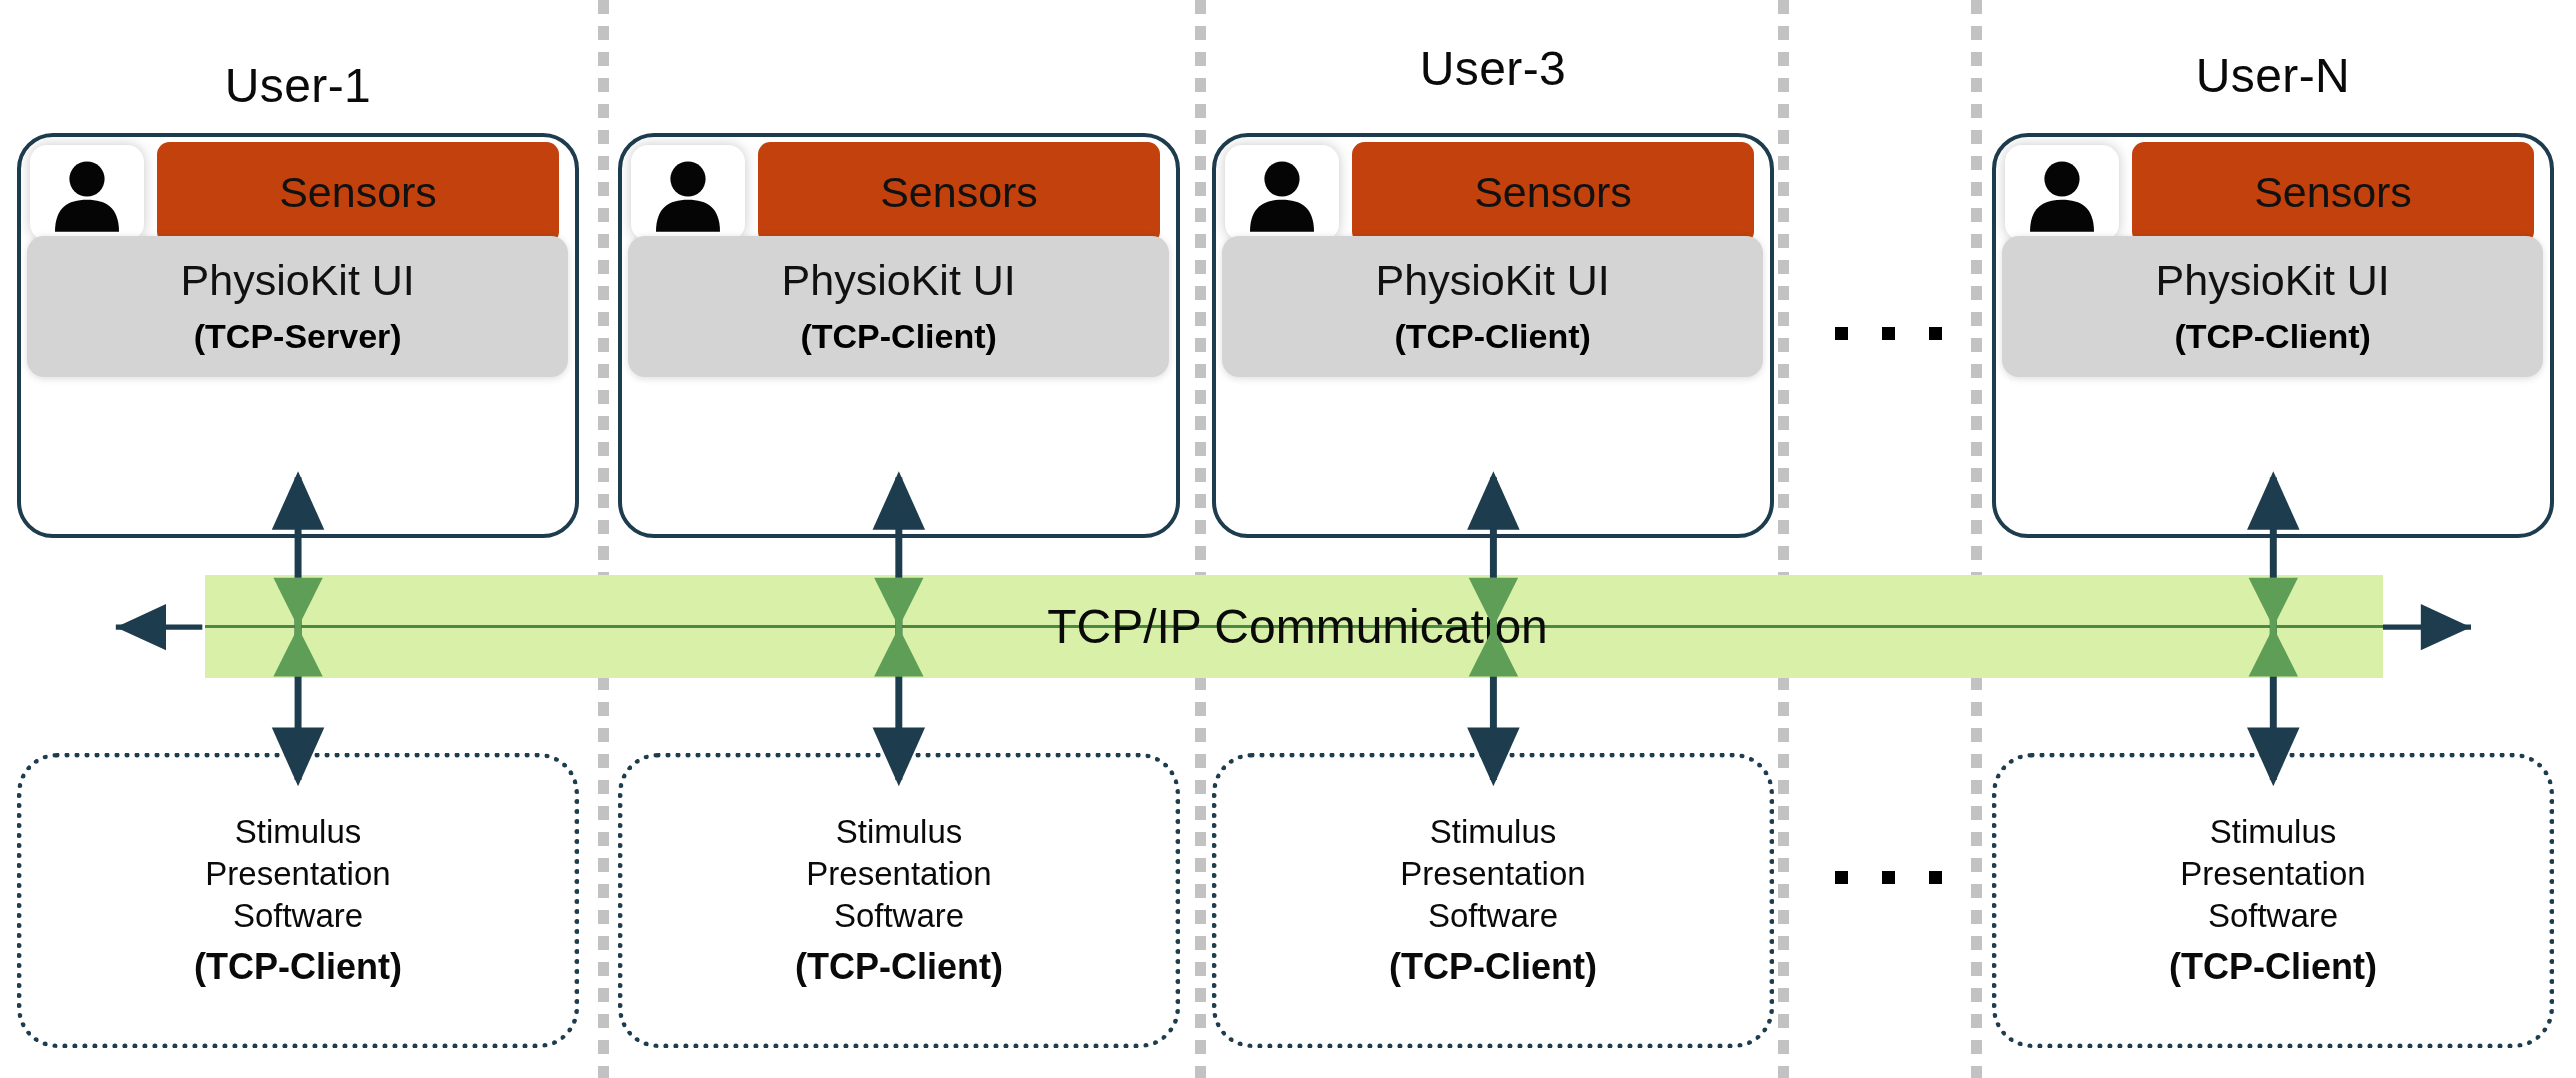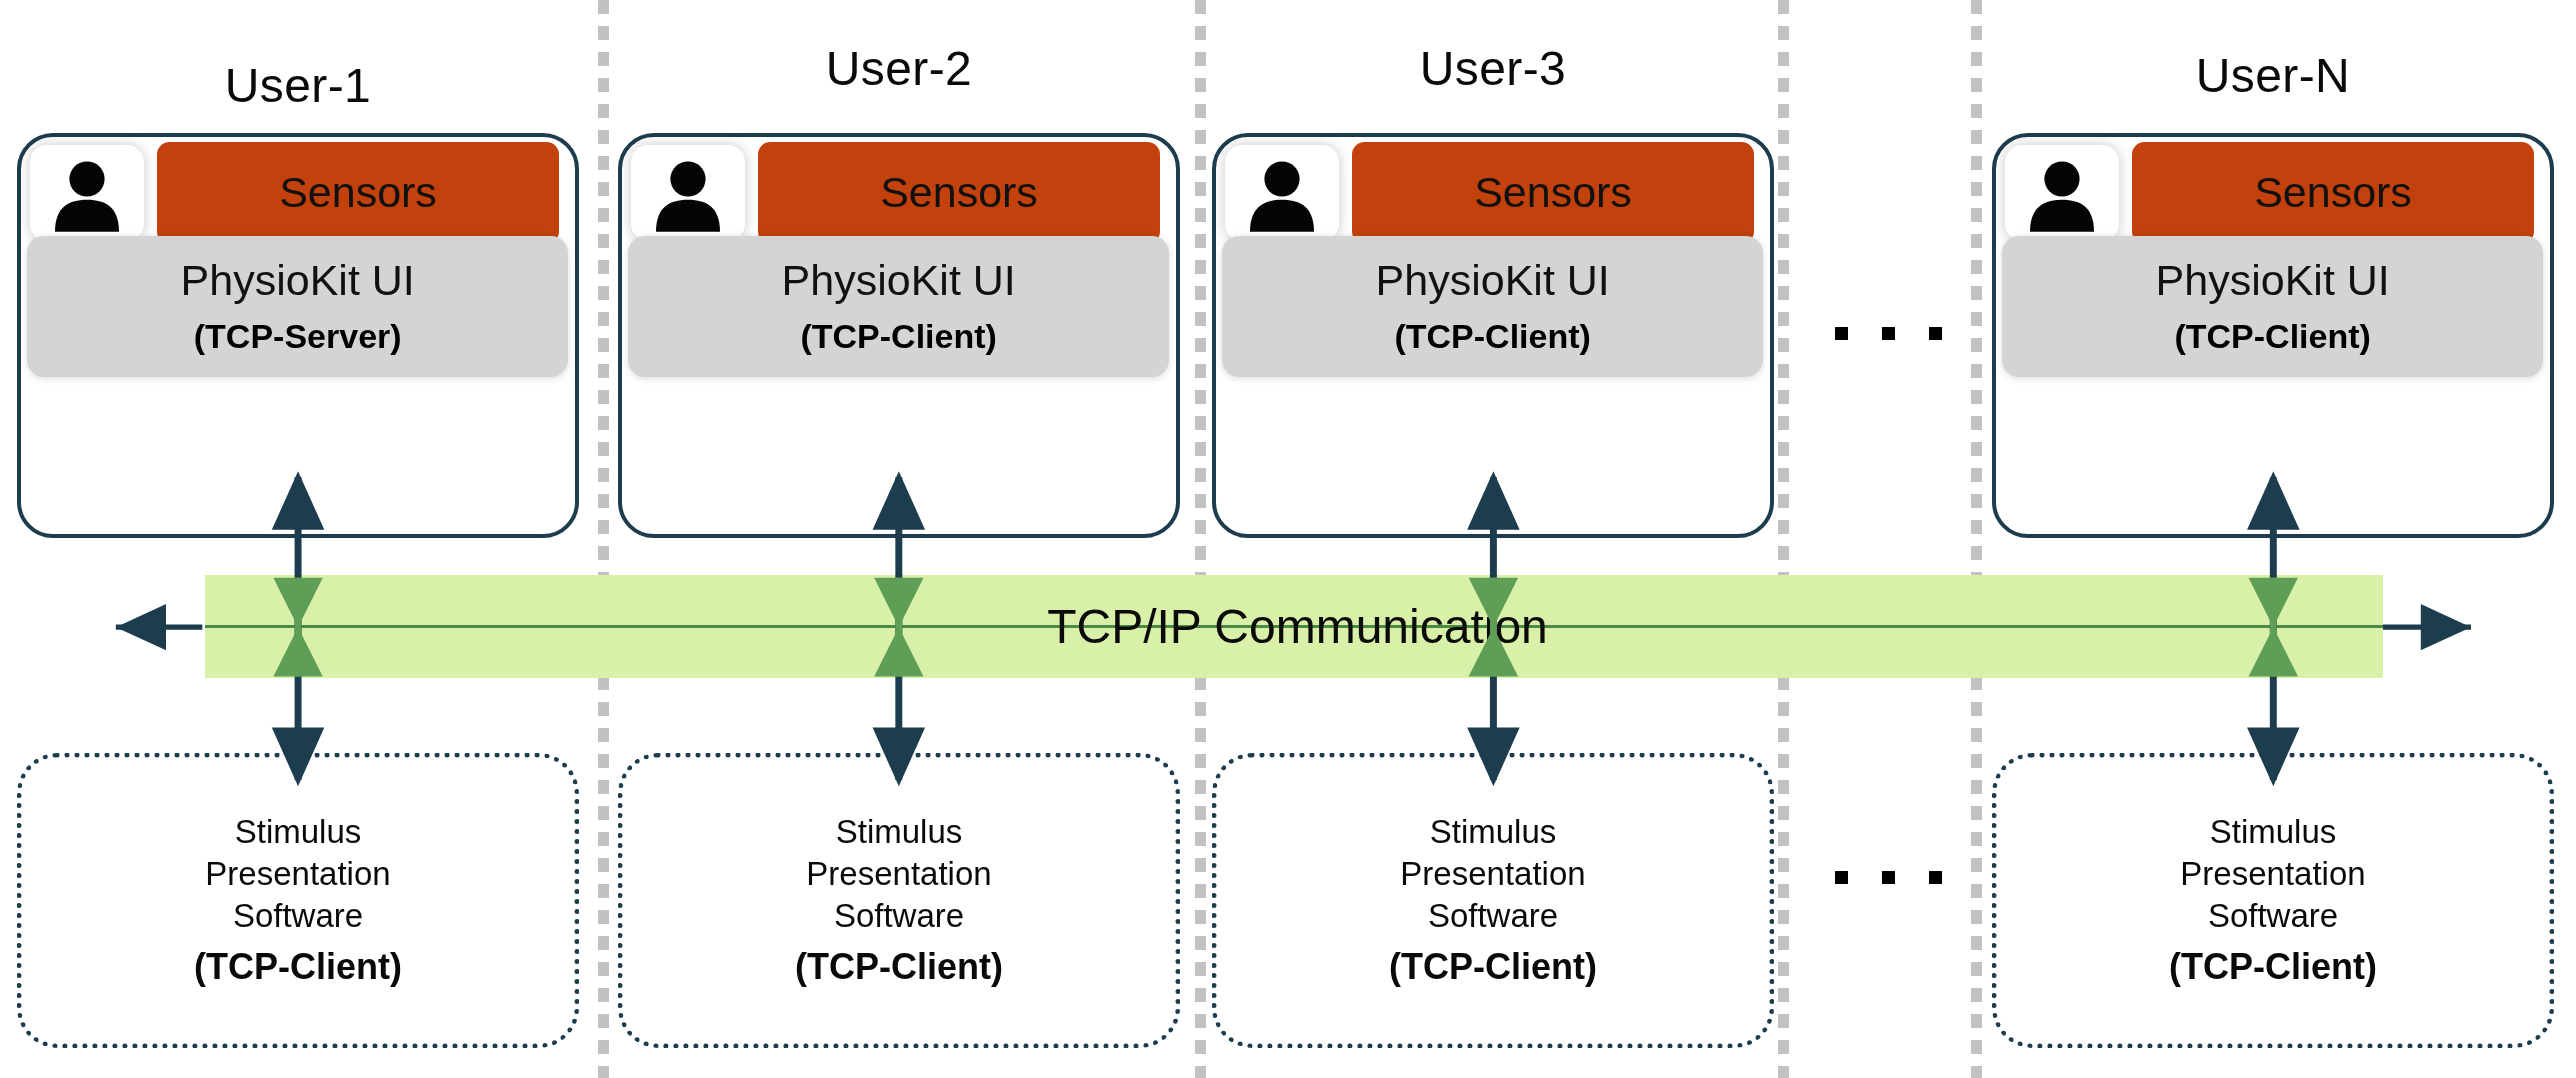--- a/index.html
+++ b/index.html
@@ -117,21 +117,20 @@
 
     <div class="stim-box" style="top:753px;height:295px;width:562px;">
       <div class="stim-line">Stimulus</div>
       <div class="stim-line">Presentation</div>
       <div class="stim-line">Software</div>
       <div class="stim-line bold">(TCP-Client)</div>
     </div>
   </div>
 
   <div class="user-col" style="left:618px;top:0;width:562px;height:1079px;">
-    <div class="user-title" style="top:45px;">User-2</div>
 
     <div class="user-panel" style="top:133px;height:405px;">
       <div class="panel-top">
         <div class="person-card">
           <svg width="80" height="80" viewBox="0 0 100 100" aria-hidden="true">
             <circle cx="50" cy="30" r="22" fill="#050505"></circle>
             <path d="M10 96 C10 66 26 56 50 56 C74 56 90 66 90 96 Z" fill="#050505"></path>
           </svg>
         </div>
         <div class="sensors-box" style="left:136px;width:402px;">

